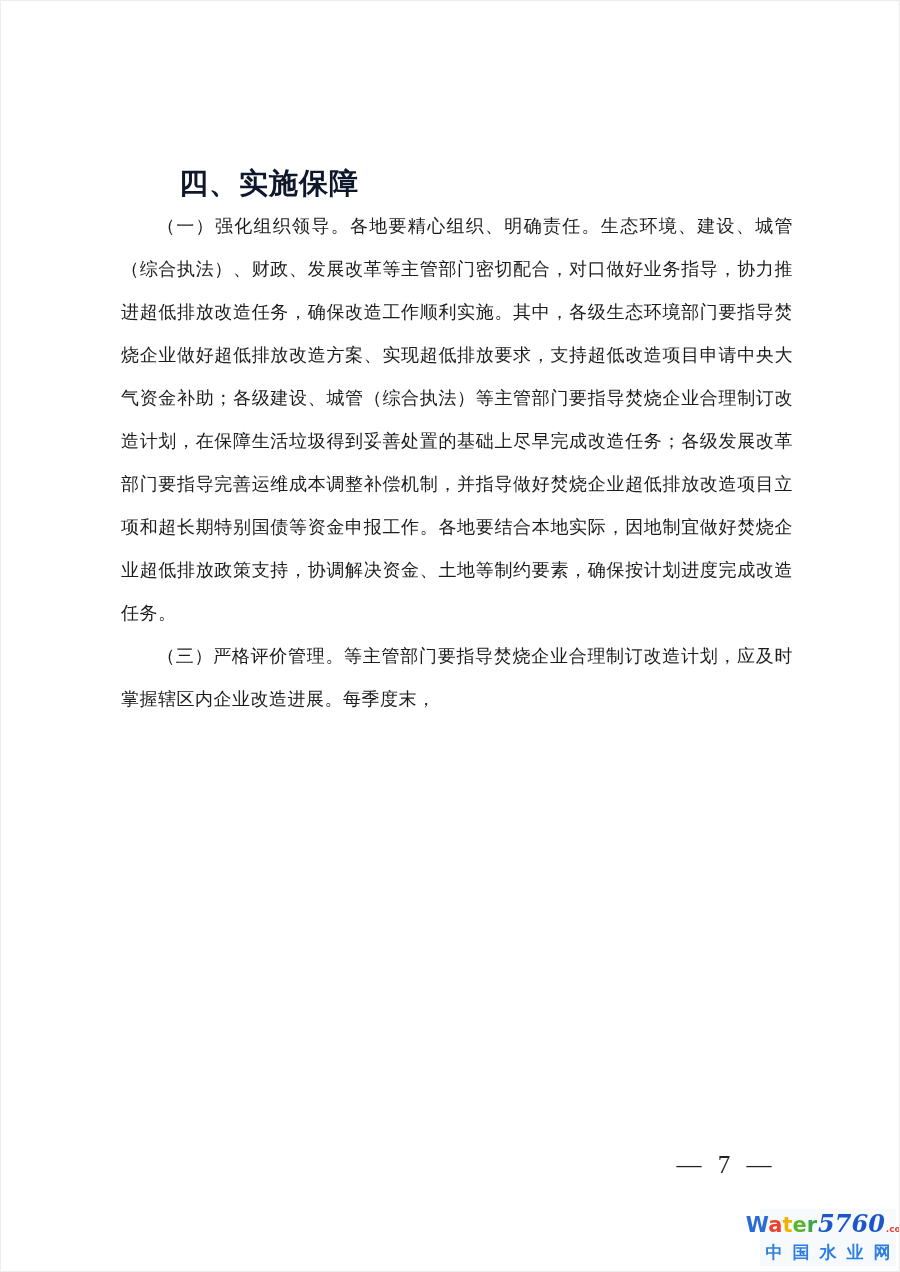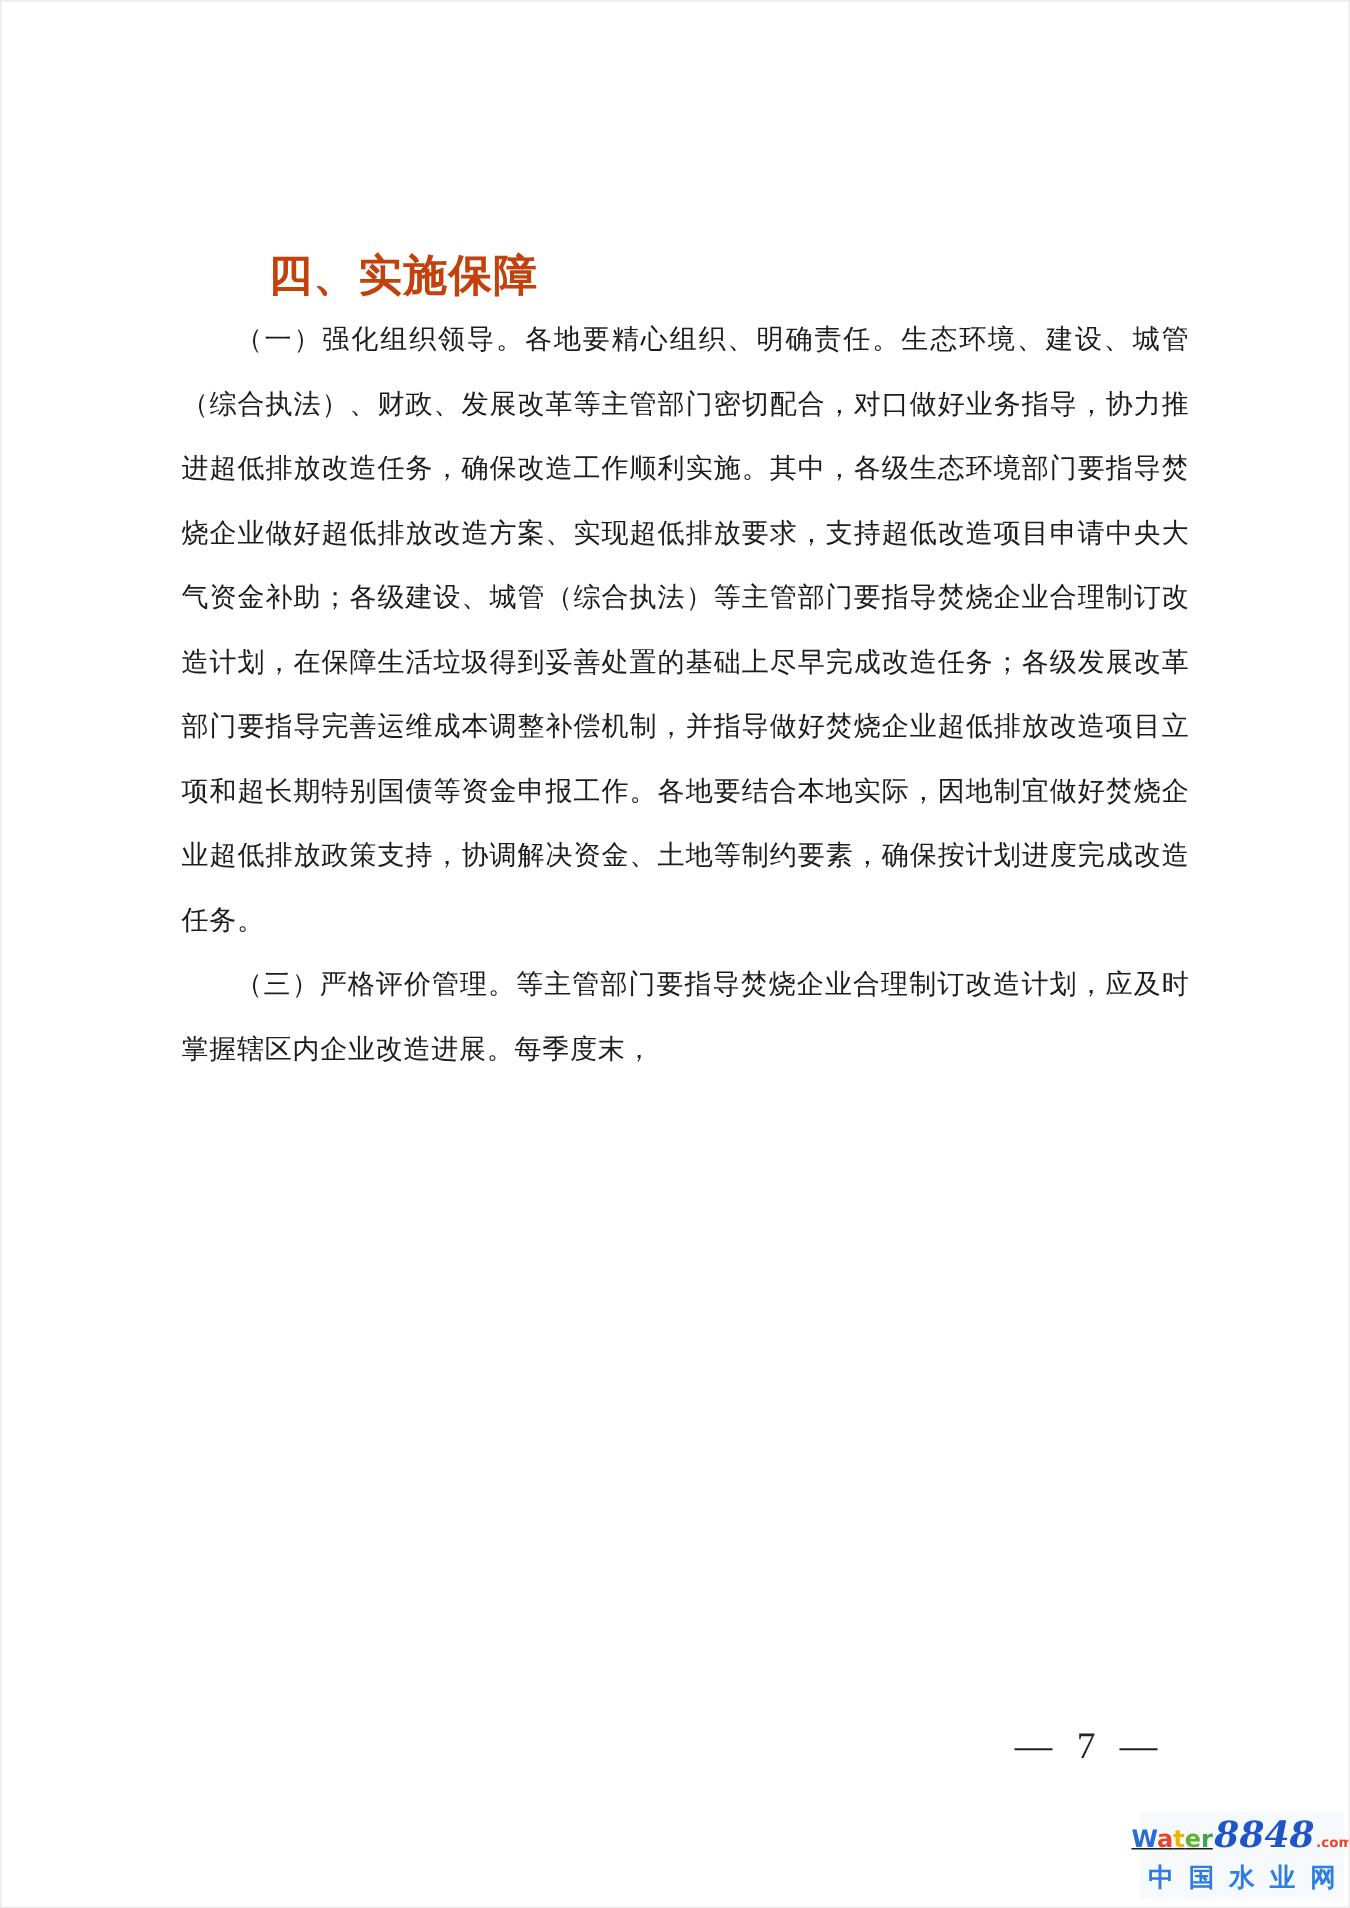--- a/index.html
+++ b/index.html
@@ -23,21 +23,21 @@
     left: 120px;
     top: 160px;
     width: 672px;
   }
   .heading {
     margin: 0;
     font-family: "DejaVu Sans", "Liberation Sans", sans-serif;
     font-weight: 700;
     font-size: 29px;
     line-height: 44px;
-    color: #c2410c;
+    color: #0f172a;
     text-indent: 2em;
     letter-spacing: 1px;
   }
   .body-para {
     margin: 0;
     font-size: 18px;
     line-height: 43px;
     text-align: justify;
     text-indent: 2em;
     letter-spacing: 0.5px;
@@ -64,21 +64,21 @@
   }
   .wm-line1 {
     display: flex;
     align-items: baseline;
     justify-content: center;
     font-family: "DejaVu Sans", "Liberation Sans", sans-serif;
     font-weight: 700;
     line-height: 26px;
     white-space: nowrap;
   }
-  .wm-word { font-size: 16px; letter-spacing: 0px; text-decoration: underline; }
+  .wm-word { font-size: 21px; letter-spacing: 0px; }
   .wm-num {
     font-family: "DejaVu Serif", "Liberation Serif", serif;
     font-style: italic;
     font-weight: 700;
     font-size: 24px;
     margin-left: 1px;
   }
   .wm-tld {
     font-size: 9px;
     font-weight: 700;
@@ -103,19 +103,19 @@
     <h1 class="heading">四、实施保障</h1>
     <p class="body-para">（一）强化组织领导。各地要精心组织、明确责任。生态环境、建设、城管（综合执法）、财政、发展改革等主管部门密切配合，对口做好业务指导，协力推进超低排放改造任务，确保改造工作顺利实施。其中，各级生态环境部门要指导焚烧企业做好超低排放改造方案、实现超低排放要求，支持超低改造项目申请中央大气资金补助；各级建设、城管（综合执法）等主管部门要指导焚烧企业合理制订改造计划，在保障生活垃圾得到妥善处置的基础上尽早完成改造任务；各级发展改革部门要指导完善运维成本调整补偿机制，并指导做好焚烧企业超低排放改造项目立项和超长期特别国债等资金申报工作。各地要结合本地实际，因地制宜做好焚烧企业超低排放政策支持，协调解决资金、土地等制约要素，确保按计划进度完成改造任务。</p>
     <p class="body-para">（三）严格评价管理。等主管部门要指导焚烧企业合理制订改造计划，应及时掌握辖区内企业改造进展。每季度末，</p>
   </div>
 
   <div class="page-number">— 7 —</div>
 
   <div class="watermark">
     <div class="wm-line1">
       <span class="wm-word"><span style="color: rgb(42, 108, 213);">W</span><span style="color: rgb(232, 67, 44);">a</span><span style="color: rgb(240, 180, 0);">t</span><span style="color: rgb(92, 181, 44);">e</span><span style="color: rgb(63, 165, 73);">r</span></span>
-      <span class="wm-num" style="color: rgb(30, 86, 200);">8848</span>
+      <span class="wm-num" style="color: rgb(30, 86, 200);">5760</span>
       <span class="wm-tld" style="color: rgb(232, 67, 44);">.com</span>
     </div>
     <div class="wm-line2" style="color: rgb(46, 125, 224);">中国水业网</div>
   </div>
 
 </div>
 
 </body></html>

